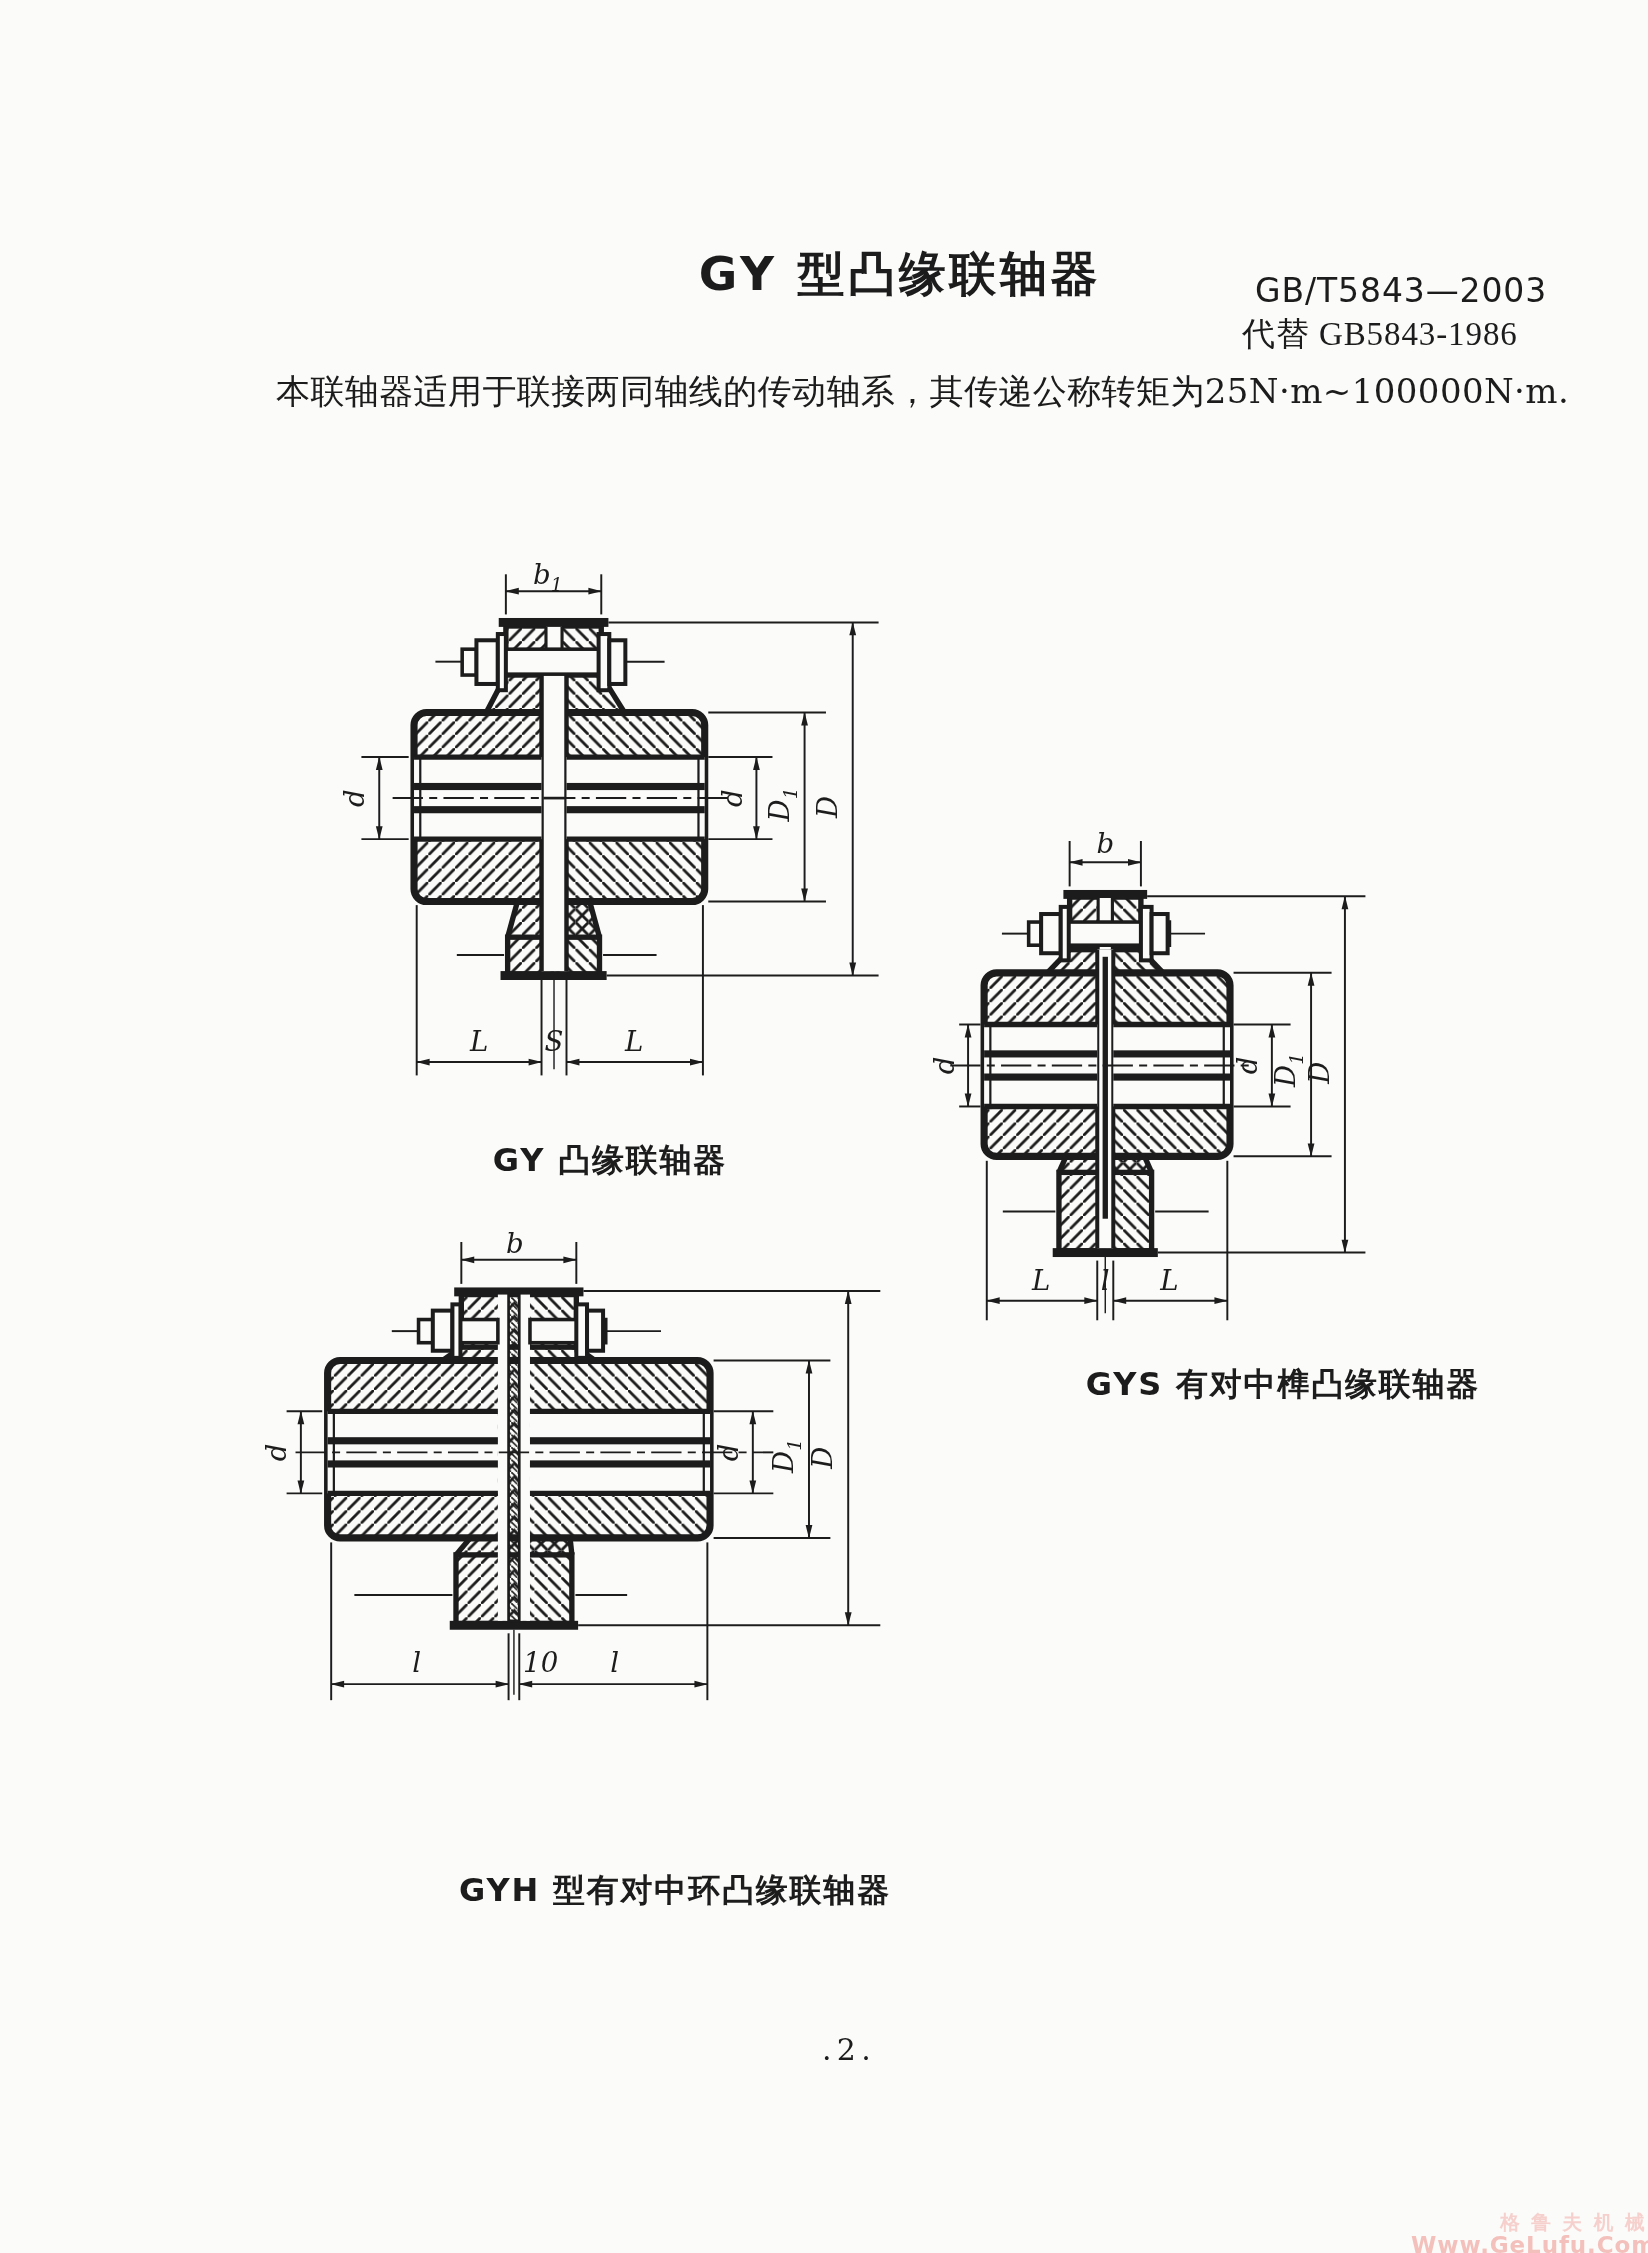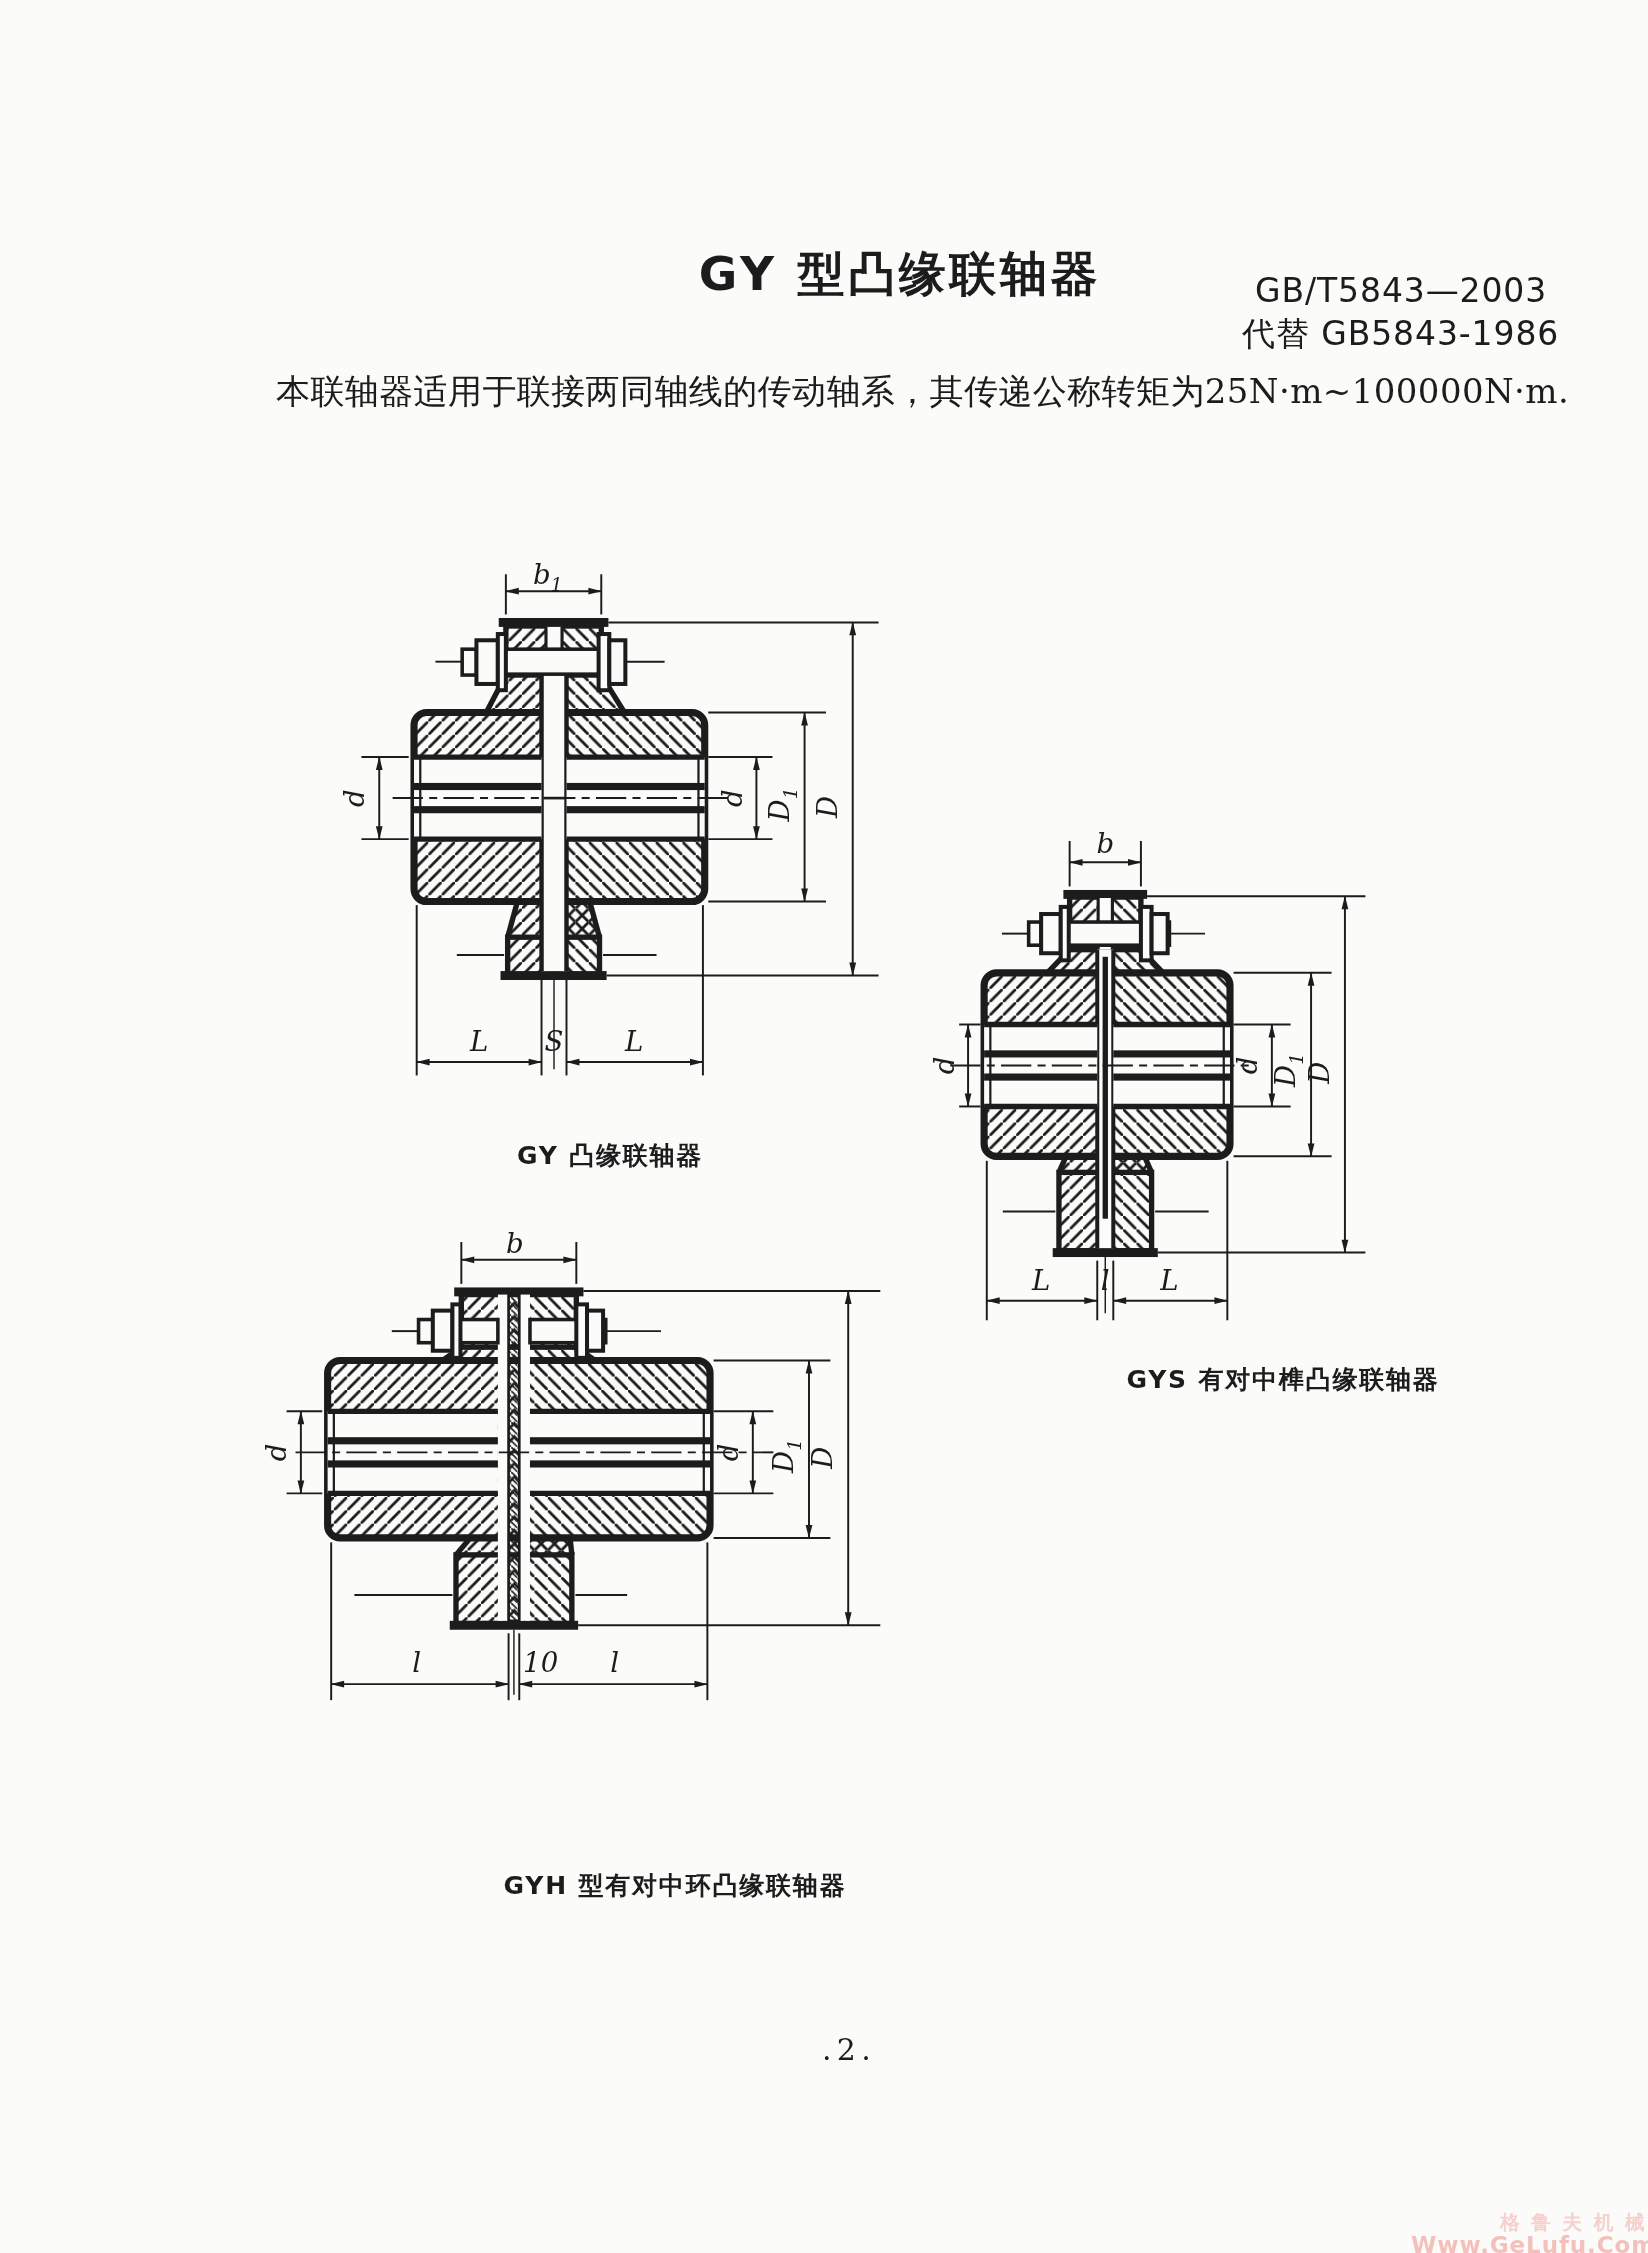--- a/index.html
+++ b/index.html
@@ -14,21 +14,21 @@
     font-size:47px;font-weight:bold;letter-spacing:3.6px;white-space:nowrap;
     transform:translateX(-50%);
   }
   .std-no{font-size:33px;letter-spacing:0.9px;white-space:nowrap;margin-top:16px;}
   .replaces{font-size:33px;letter-spacing:0.9px;white-space:nowrap;}
   .desc{
     font-size:34px;font-family:"DejaVu Serif","Liberation Serif",serif;
     letter-spacing:0.4px;white-space:nowrap;
   }
   .fig-caption{
-    font-size:25px;font-weight:bold;letter-spacing:1.8px;white-space:nowrap;
+    font-size:32px;font-weight:bold;letter-spacing:1.8px;white-space:nowrap;
     transform:translateX(-50%);
   }
   .page-num{
     font-size:30px;font-family:"DejaVu Serif","Liberation Serif",serif;
     letter-spacing:5.3px;transform:translateX(-50%);
   }
   .watermark{
     position:absolute;right:-7.1px;bottom:-3.6px;text-align:right;line-height:1.05;
     pointer-events:none;
   }
@@ -42,21 +42,21 @@
   svg text{
     font-family:"DejaVu Serif","Liberation Serif",serif;
     font-style:italic;font-size:31px;fill:#1c1c1c;
   }
 </style>
 </head>
 <body>
 
 <div class="abs page-title" style="left:900px;top:243px;">GY 型凸缘联轴器</div>
 <div class="abs std-no" style="left:1255px;top:255px;">GB/T5843—2003</div>
-<div class="abs replaces" style="left:1242px;top:312px;">代替 GB5843-1986</div>
+<div class="abs replaces" style="left:1242px;top:312px;font-family:Liberation Serif, serif;">代替 GB5843-1986</div>
 <div class="abs desc" style="left:276px;top:369px;">本联轴器适用于联接两同轴线的传动轴系，其传递公称转矩为25N·m~100000N·m.</div>
 
 <svg style="left:348px;top:552px;" width="544" height="535" viewBox="390 620 610 600">
   <defs>
     <pattern id="hL1" width="15" height="15" patternUnits="userSpaceOnUse">
       <path d="M-3,18 L18,-3" stroke="#1c1c1c" stroke-width="3.2"></path>
     </pattern>
     <pattern id="hR1" width="15" height="15" patternUnits="userSpaceOnUse">
       <path d="M-3,-3 L18,18" stroke="#1c1c1c" stroke-width="3.2"></path>
     </pattern>

